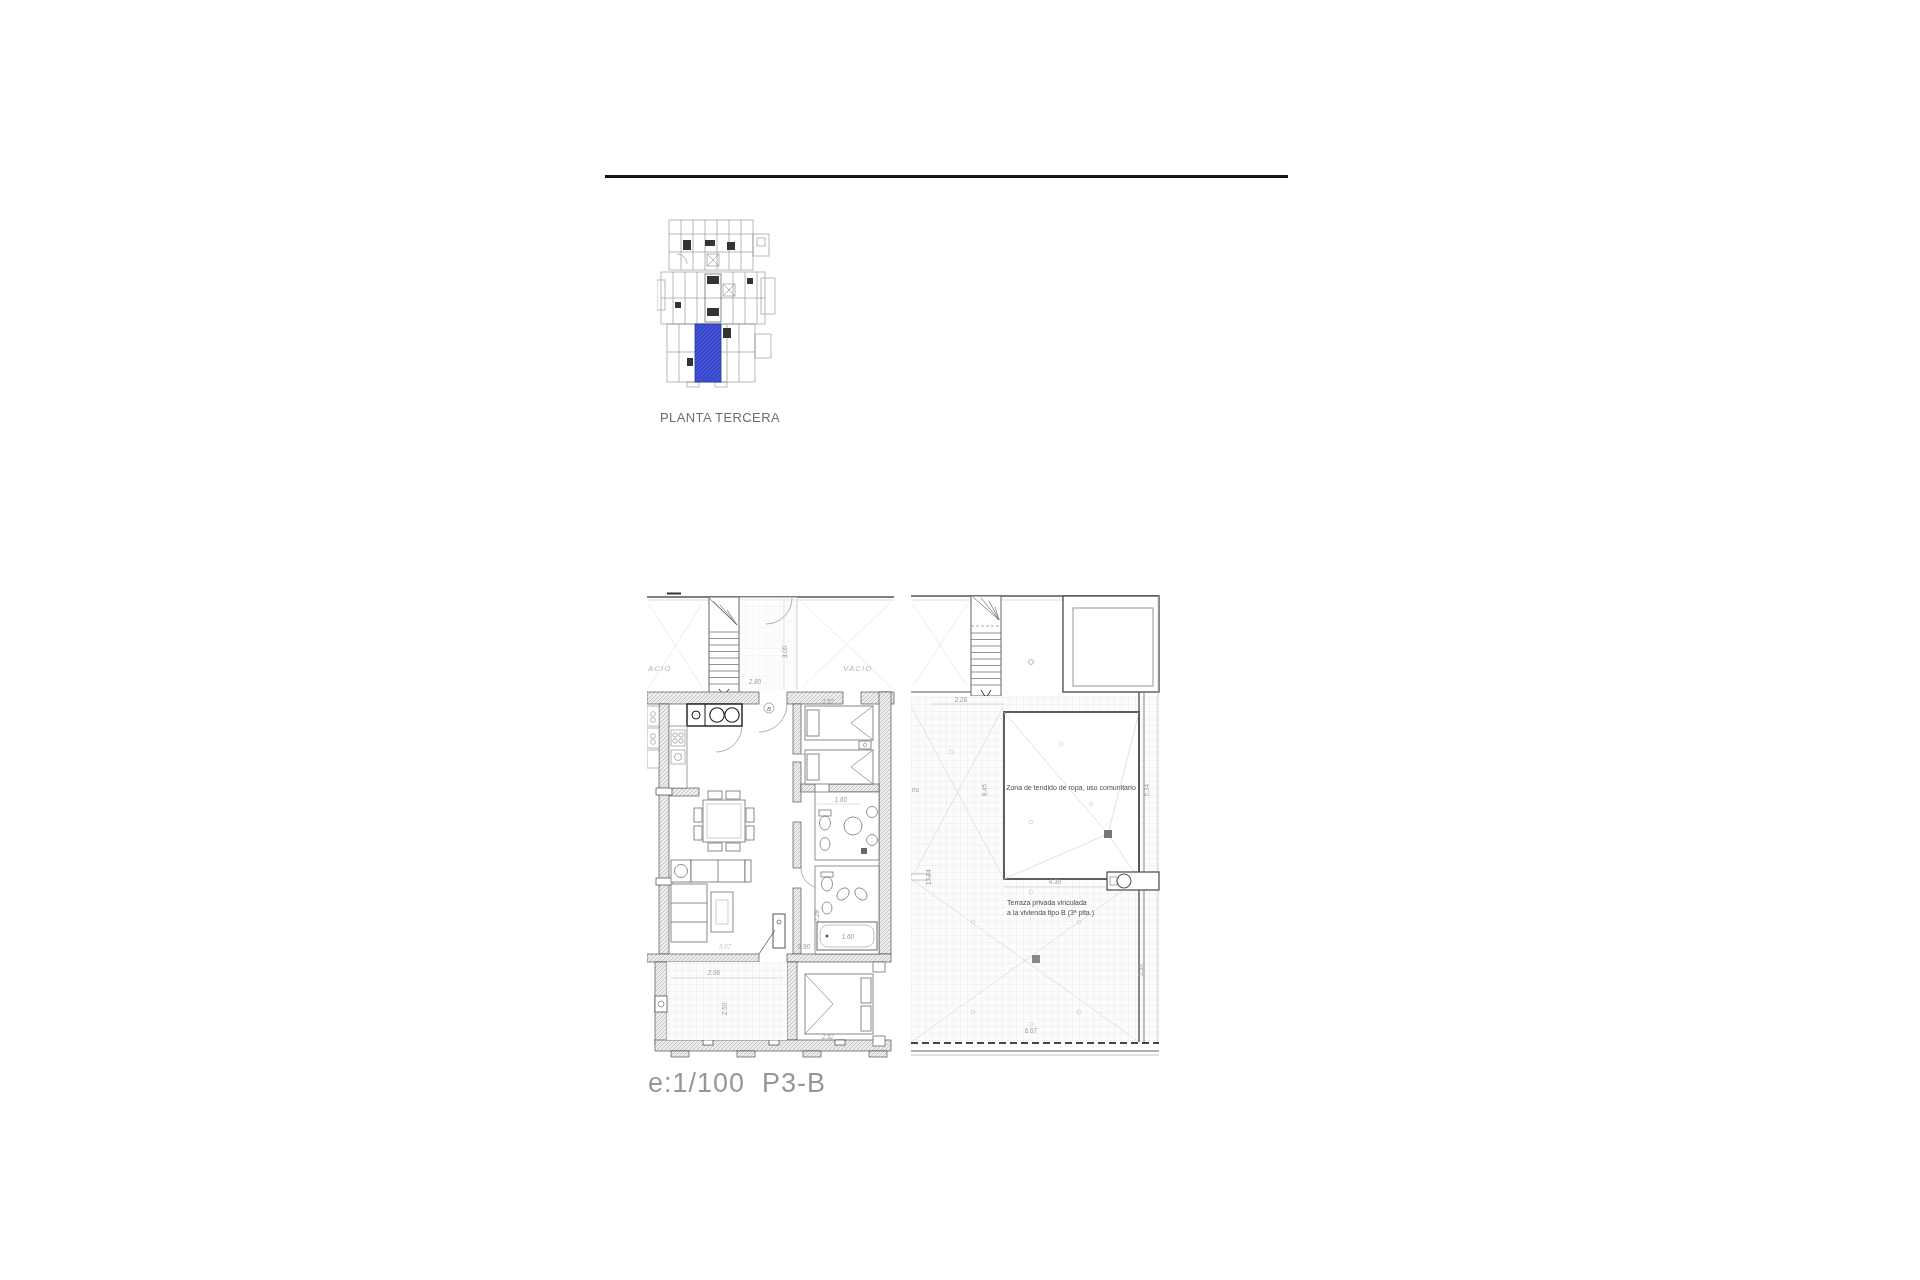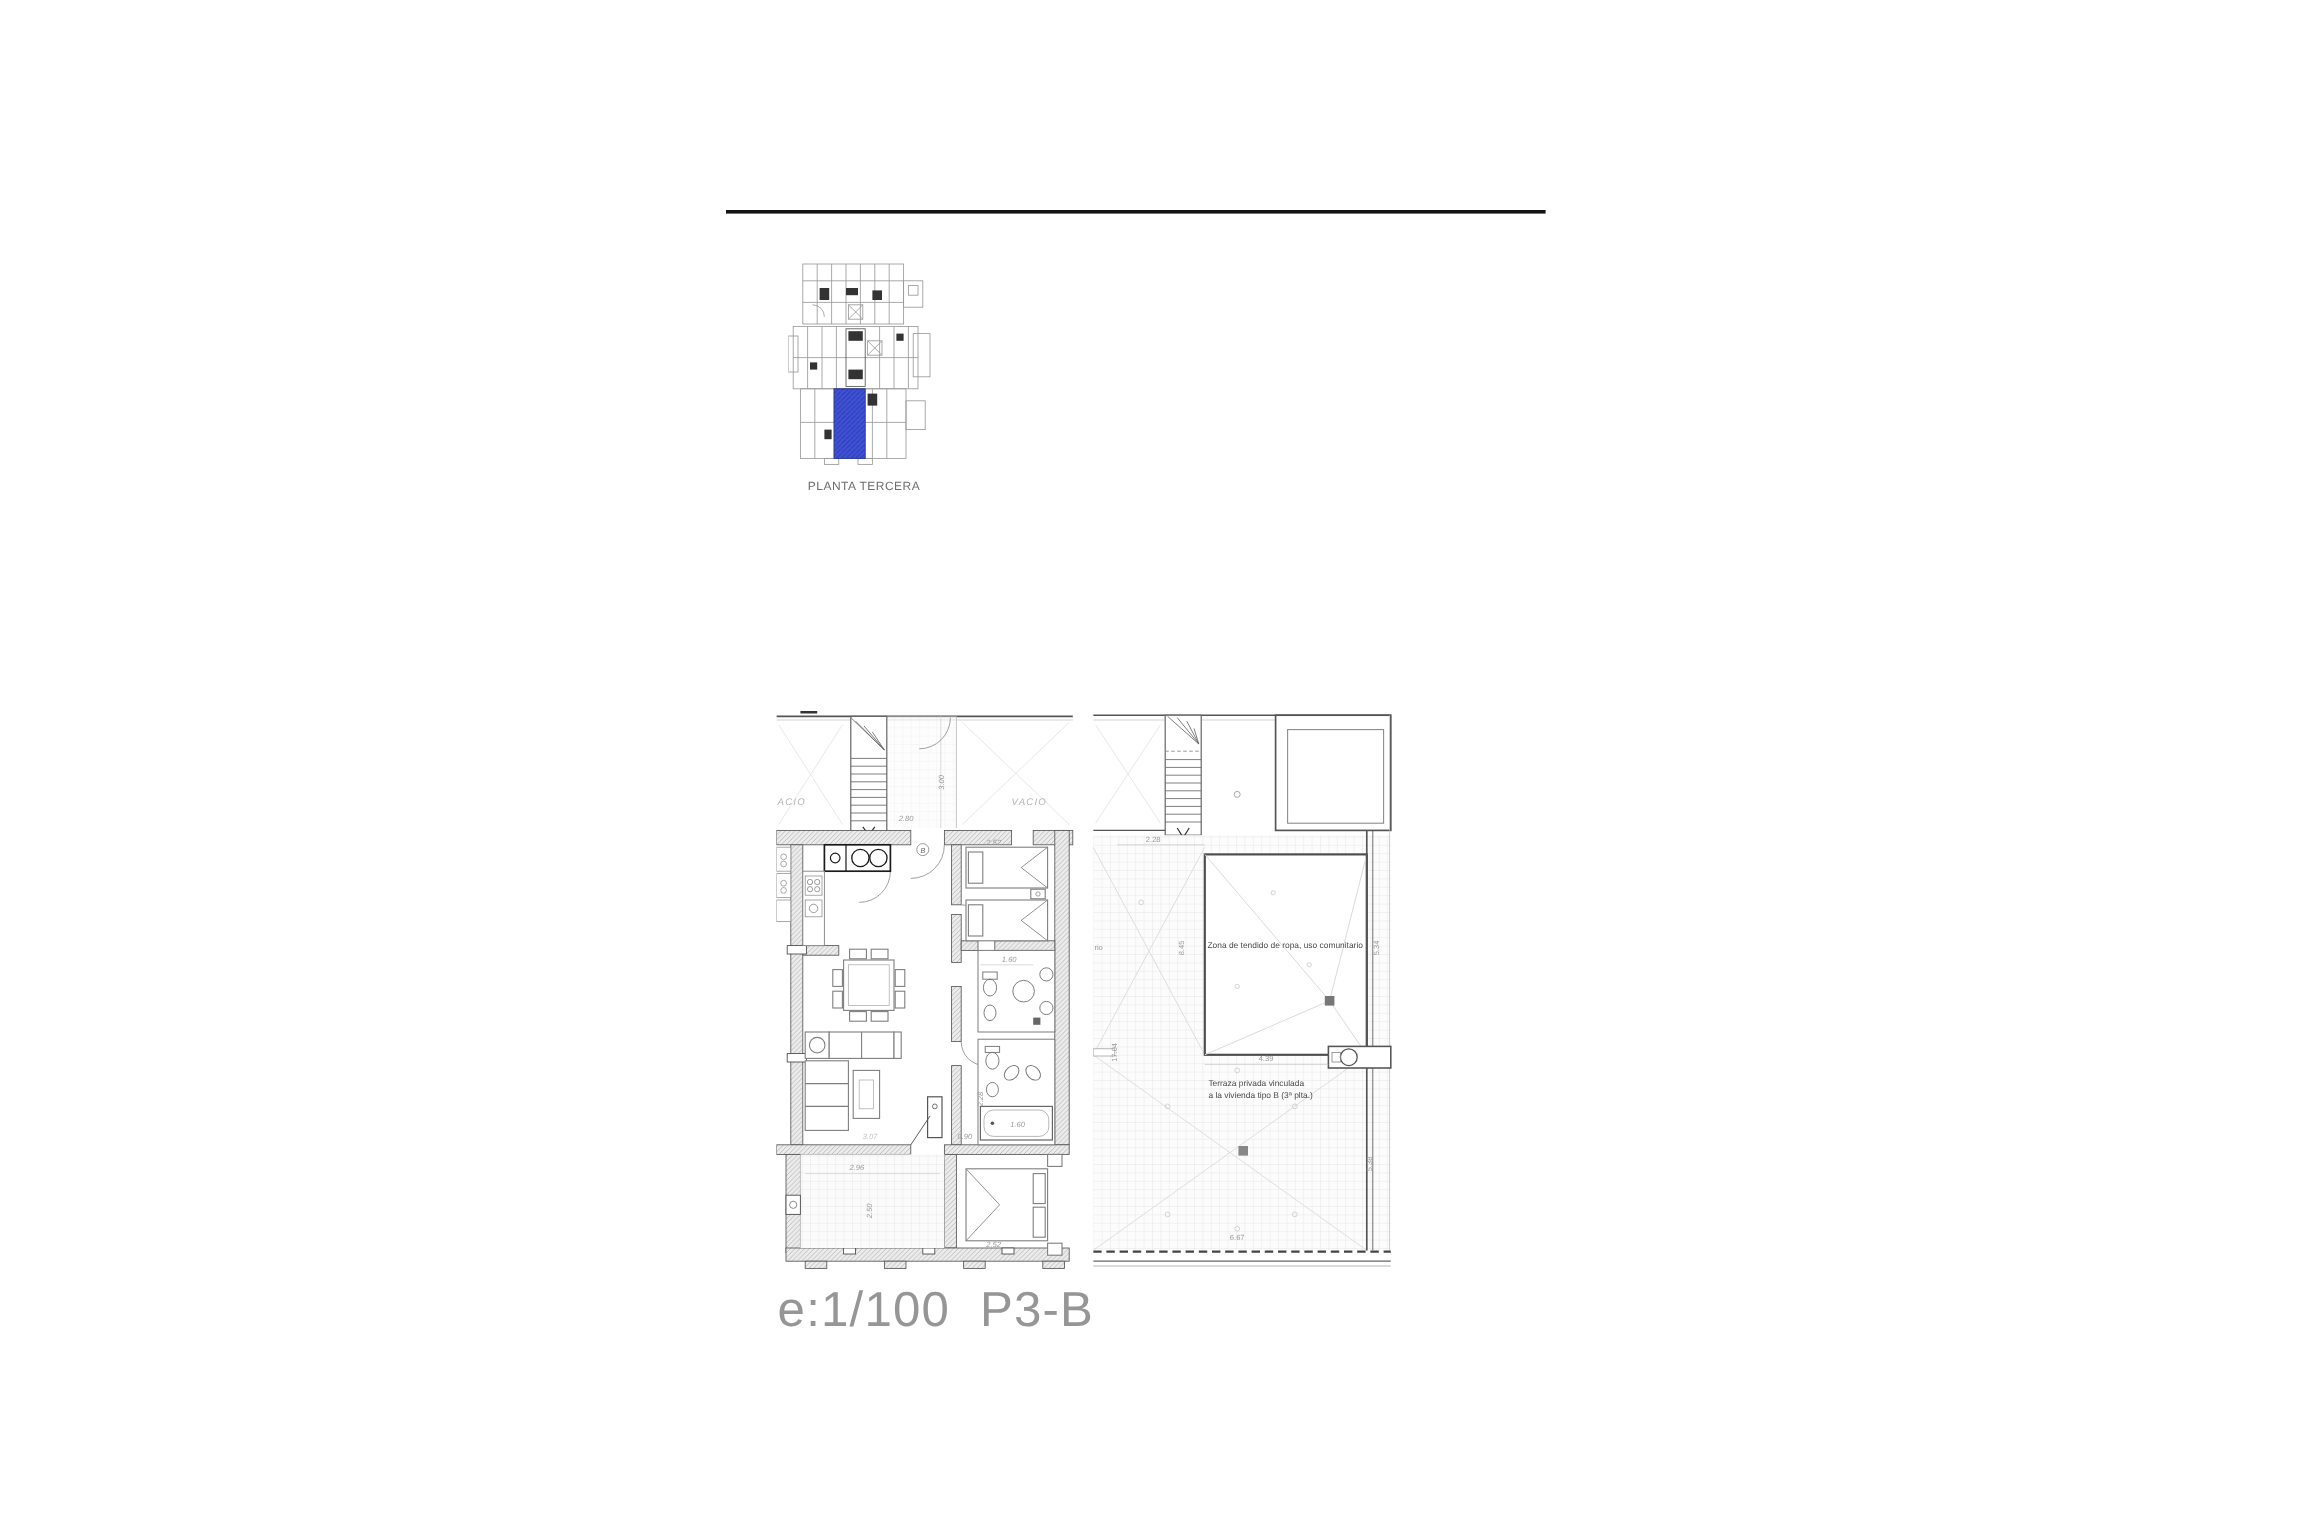--- a/index.html
+++ b/index.html
@@ -1,25 +1,25 @@
 <!DOCTYPE html>
 <html><head>
 <meta charset="utf-8">
 <style>
   html,body{margin:0;padding:0;}
   body{width:1920px;height:1280px;background:#ffffff;position:relative;overflow:hidden;
        font-family:"Liberation Sans",sans-serif;}
   .abs{position:absolute;}
   #top-rule{left:605px;top:175px;width:683px;height:3px;background:#141414;}
   #key-plan-wrap{left:657px;top:218px;width:125px;height:170px;}
-  #key-caption{left:650px;top:400px;width:140px;text-align:center;font-size:10px;
+  #key-caption{left:650px;top:410px;width:140px;text-align:center;font-size:13px;
                letter-spacing:.4px;color:#6e6e6e;}
   #apartment-plan-wrap{left:647px;top:592px;width:252px;height:474px;font-style:italic;}
   #terrace-plan-wrap{left:911px;top:592px;width:250px;height:470px;}
-  #scale-label{left:648px;top:1068px;font-size:41px;color:#969696;letter-spacing:1px;
+  #scale-label{left:648px;top:1068px;font-size:27px;color:#969696;letter-spacing:1px;
                white-space:pre;}
   svg text{font-family:"Liberation Sans",sans-serif;}
   .dim{fill:#999;font-size:6.3px;}
   .dimfaint{fill:#c2c2c2;font-size:6.3px;}
   .voidlbl{fill:#b5b5b5;font-size:8px;letter-spacing:1px;}
   .anno{fill:#4a4a4a;font-size:7px;}
 </style>
 </head>
 <body>
 

